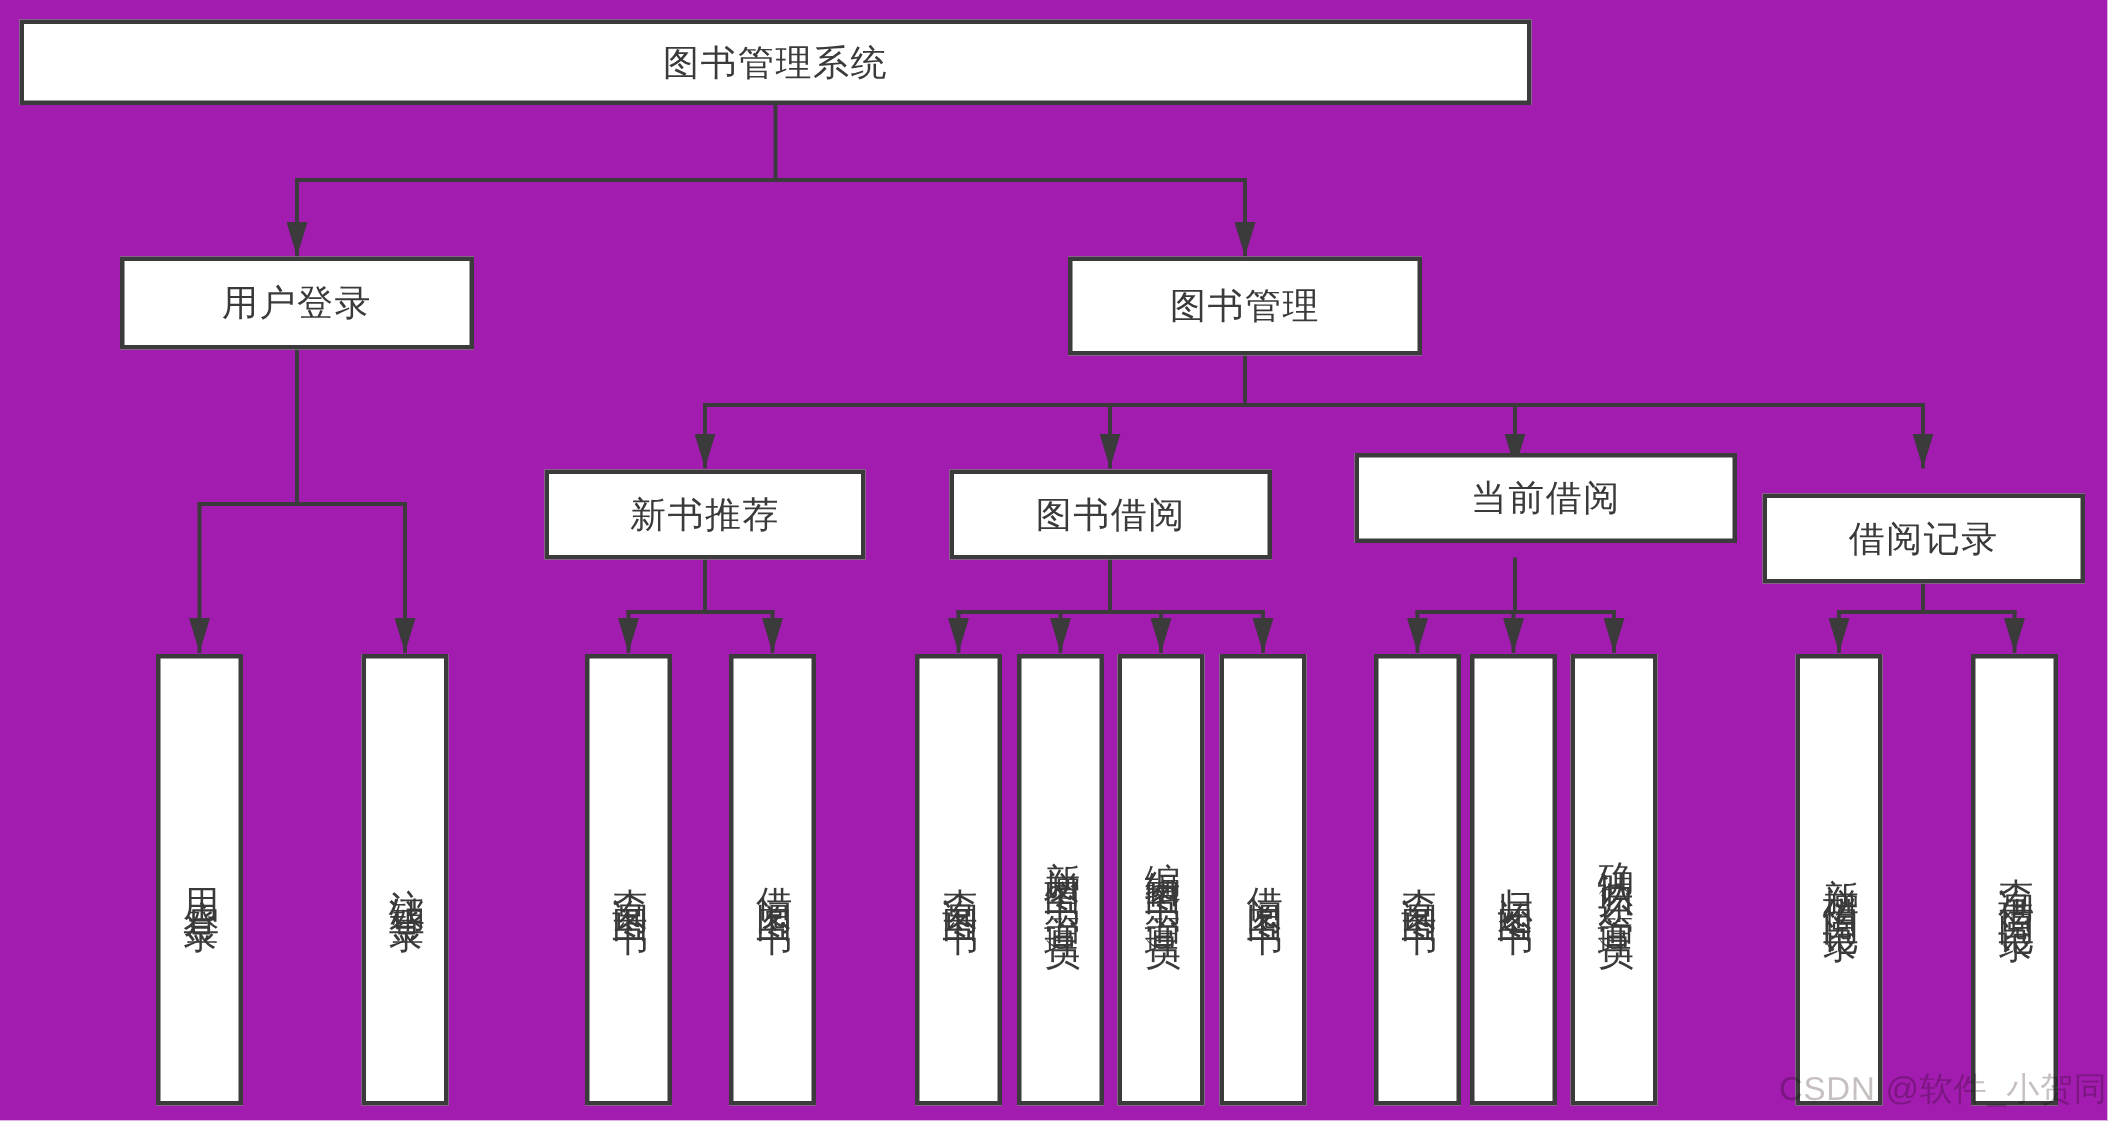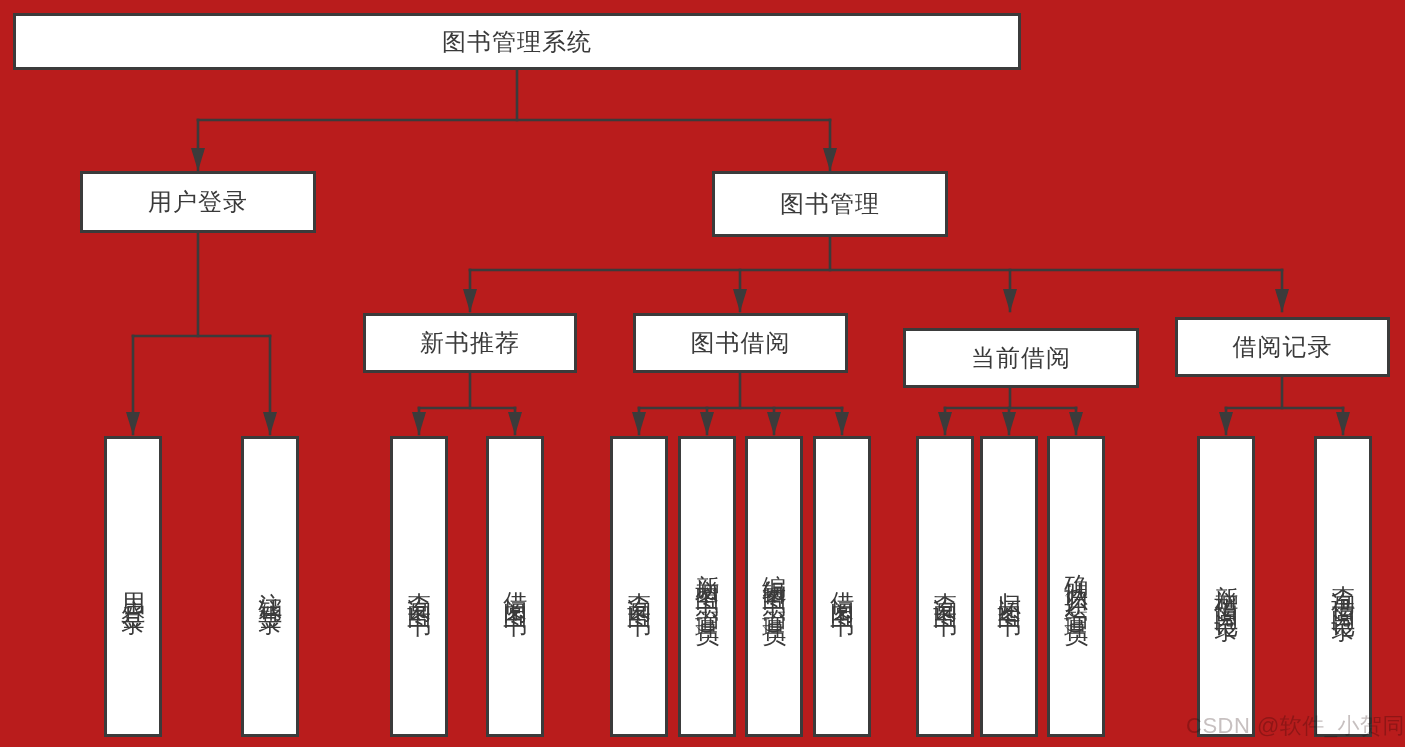--- a/index.html
+++ b/index.html
@@ -1,20 +1,20 @@
 <!DOCTYPE html>
 <html><head>
 <meta charset="utf-8">
 <style>
   html, body { margin: 0; padding: 0; background: #ffffff; }
   .stage {
     position: relative;
     width: 1405px;
     height: 747px;
-    background: #b91c1c;
+    background: #a21caf;
     overflow: hidden;
     font-family: "Liberation Sans", sans-serif;
     color: #3a3a3a;
   }
   .wires {
     position: absolute;
     left: 0; top: 0;
     width: 1405px; height: 747px;
   }
   .node {
@@ -46,22 +46,22 @@
     mix-blend-mode: multiply;
     z-index: 5;
     white-space: nowrap;
   }
   
   #n-root   { left: 13px;  top: 13px;  width: 1008px; height: 57px; }
   #n-login  { left: 80px;  top: 171px; width: 236px;  height: 62px; }
   #n-mgmt   { left: 712px; top: 171px; width: 236px;  height: 66px; }
   #n-rec    { left: 363px; top: 313px; width: 214px;  height: 60px; }
   #n-borrow { left: 633px; top: 313px; width: 215px;  height: 60px; }
-  #n-cur    { left: 903px; top: 328px; width: 236px;  height: 60px; font-family: Liberation Mono, monospace; }
-  #n-recd   { left: 1175px; top: 317px; width: 215px; height: 60px; }
+  #n-cur    { left: 903px; top: 302px; width: 255px;  height: 60px; font-family: Liberation Mono, monospace; }
+  #n-recd   { left: 1175px; top: 329px; width: 215px; height: 60px; }
   .leaf { top: 436px; width: 58px; height: 301px; }
   #l-ulogin  { left: 104px; }
   #l-logout  { left: 241px; }
   #l-recq    { left: 390px; }
   #l-recb    { left: 486px; }
   #l-bbq     { left: 610px; }
   #l-bba     { left: 678px; }
   #l-bbe     { left: 745px; }
   #l-bbb     { left: 813px; }
   #l-cbq     { left: 916px; }

